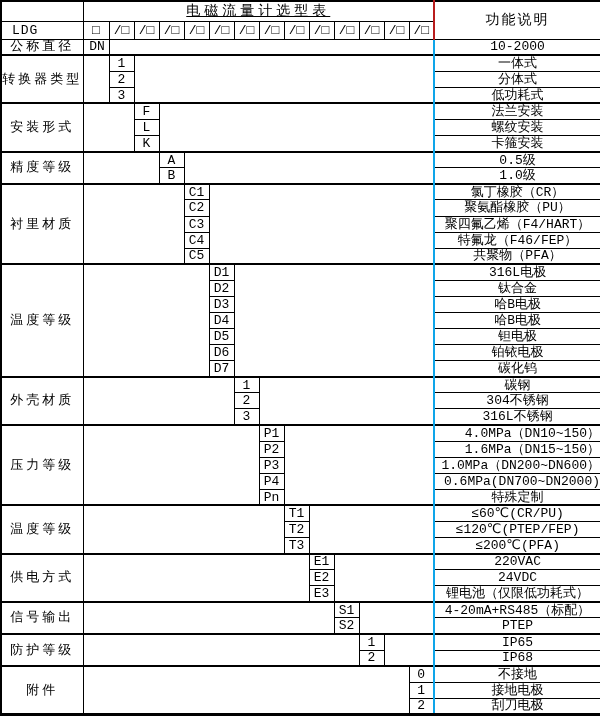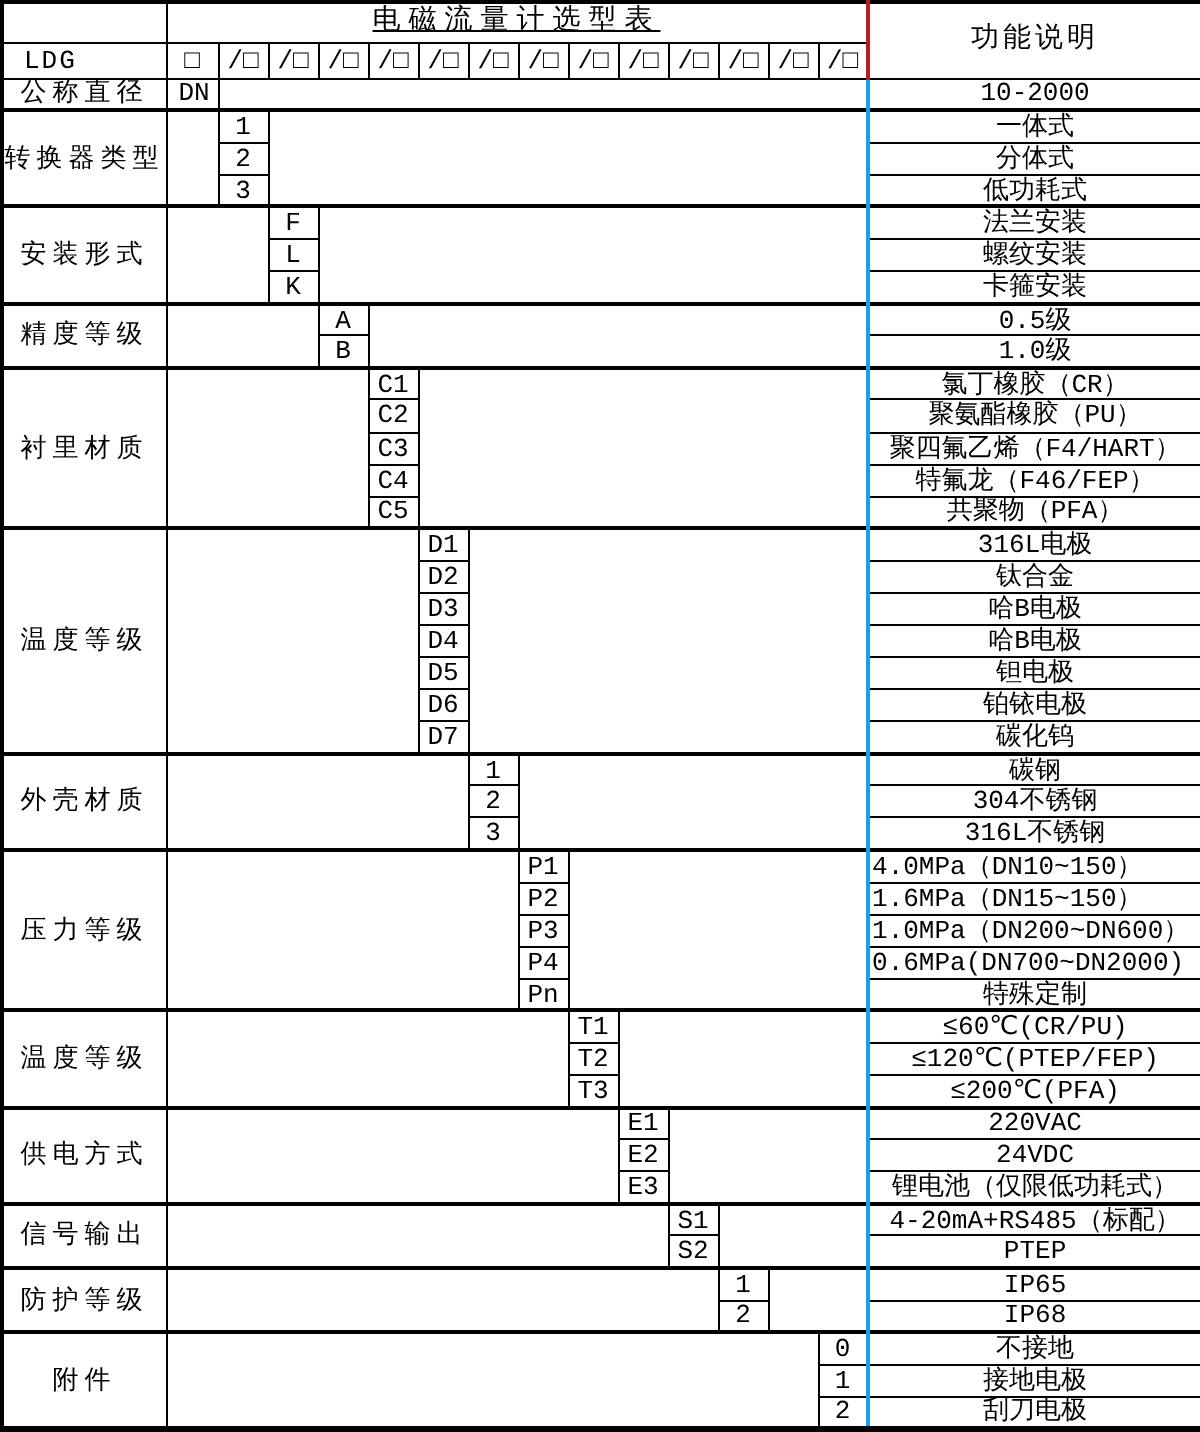--- a/index.html
+++ b/index.html
@@ -10,21 +10,21 @@
      white-space:nowrap;overflow:hidden;text-align:center;}
   tr{height:16px;}
   tr.r-title{height:20px;}
   tr.r-ldg{height:18px;margin-left:24px;}
   td.title{font-size:14px;letter-spacing:4px;text-decoration:underline;}
   td.desc-h{font-size:14px;letter-spacing:2px;border-left:2px solid #b91c1c;}
   td.lbl{letter-spacing:3px;}
   td.lbl-left{text-align:left;padding-left:10px;letter-spacing:1px;}
   td.dn{text-align:center;padding-left:2px;}
   td.desc{border-left:2px solid #0ea5e9;}
-  td.desc.left{text-align:left;padding-left:1px;}
+  td.desc.left{text-align:right;padding-left:1px;}
   tr.gstart td{border-top:2px solid #000;}
   td.code{font-size:13px;}
 </style>
 </head>
 <body>
 
 <table>
   <colgroup>
     <col style="width:82px">
       <col style="width:26px">

